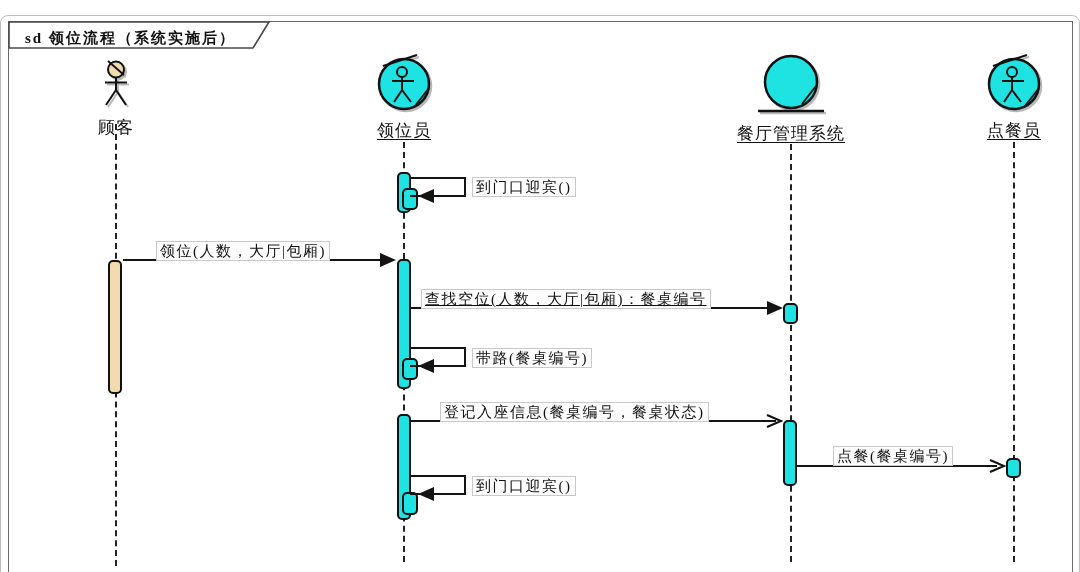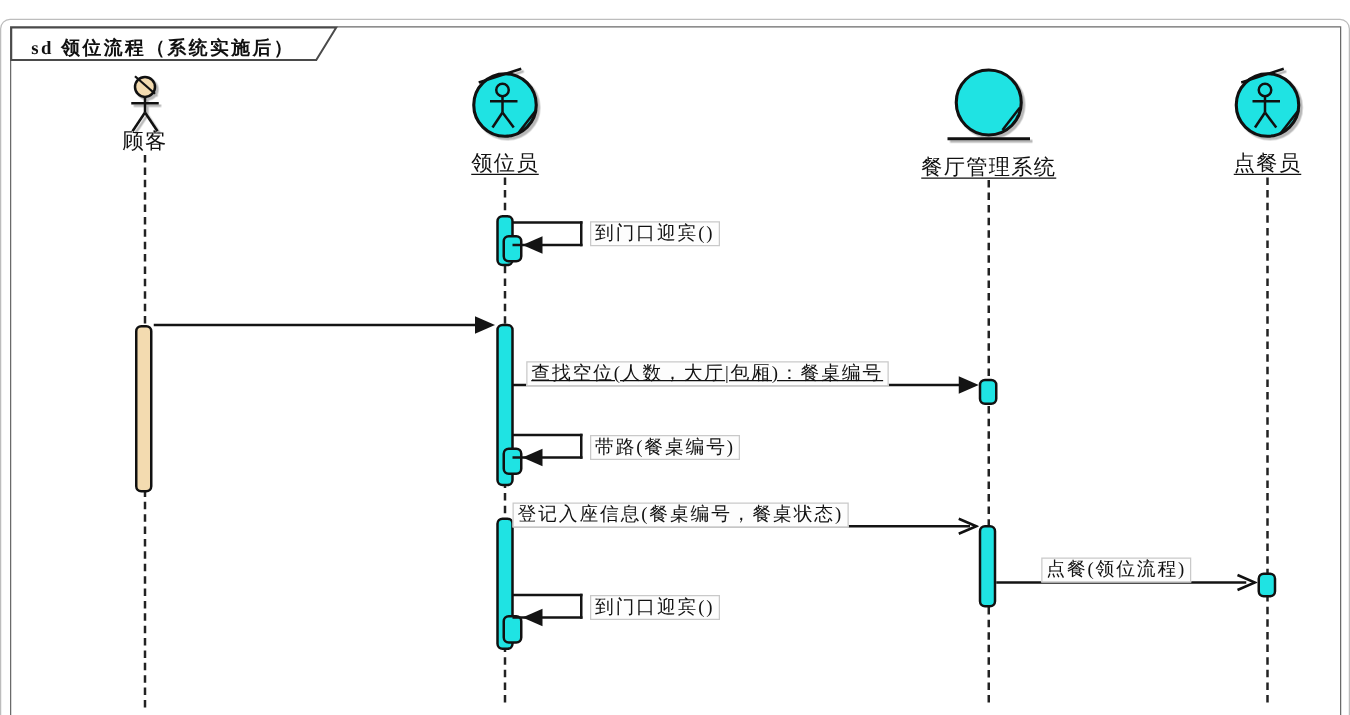--- a/index.html
+++ b/index.html
@@ -73,21 +73,21 @@
   <div class="icon" style="left:93px;top:44px;">
     <svg width="44" height="48" viewBox="0 0 44 48">
       <circle cx="22" cy="9.5" r="8" fill="var(--actor_fill)" stroke="#111" stroke-width="2"></circle>
       <line x1="14" y1="1" x2="30" y2="15" class="stroke" stroke-width="1.8"></line>
       <line x1="22" y1="17.5" x2="22" y2="30" class="stroke" stroke-width="2"></line>
       <line x1="11" y1="22.5" x2="33" y2="22.5" class="stroke" stroke-width="2"></line>
       <line x1="22" y1="30" x2="12" y2="45" class="stroke" stroke-width="2"></line>
       <line x1="22" y1="30" x2="32" y2="45" class="stroke" stroke-width="2"></line>
     </svg>
   </div>
-  <div class="ll-label" style="left:75px;top:85px;width:80px;">顾客</div>
+  <div class="ll-label" style="left:75px;top:100px;width:80px;">顾客</div>
 
   <div class="icon" style="left:372px;top:36px;">
     <svg width="62" height="62" viewBox="0 0 62 62">
       <circle cx="31" cy="32" r="25" fill="var(--activation_cyan)" stroke="#111" stroke-width="2.5"></circle>
       <line x1="10" y1="14" x2="44" y2="3" class="stroke" stroke-width="2"></line>
       <line x1="42" y1="54" x2="56" y2="36" class="stroke" stroke-width="2"></line>
       <circle cx="29" cy="20" r="5" class="stroke" stroke-width="2"></circle>
       <line x1="29" y1="25" x2="29" y2="38" class="stroke" stroke-width="2"></line>
       <line x1="19" y1="29" x2="41" y2="29" class="stroke" stroke-width="2"></line>
       <line x1="29" y1="38" x2="21" y2="50" class="stroke" stroke-width="2"></line>
@@ -133,42 +133,43 @@
   <div class="activation" style="left:782px;top:287px;width:15px;height:21px;"></div>
   <div class="activation" style="left:782px;top:404px;width:14px;height:66px;"></div>
   <div class="activation" style="left:1005px;top:442px;width:15px;height:20px;"></div>
 
   <div class="self-loop" style="left:409px;top:161px;width:56px;height:20px;"></div>
   <div class="arrow-solid-left" style="left:417px;top:173px;"></div>
   <div class="msg-label" style="left:471px;top:161px;">到门口迎宾()</div>
 
   <div class="msg-line" style="left:122px;top:243px;width:258px;"></div>
   <div class="arrow-solid-right" style="left:379px;top:237px;"></div>
+  <div class="msg-label" style="left:155px;top:225px;">领位(人数，大厅|包厢)</div>
 
   <div class="msg-line" style="left:409px;top:291px;width:358px;"></div>
   <div class="arrow-solid-right" style="left:766px;top:285px;"></div>
   <div class="msg-label" style="left:420px;top:273px;text-decoration:underline;">查找空位(人数，大厅|包厢)：餐桌编号</div>
 
   <div class="self-loop" style="left:409px;top:331px;width:56px;height:20px;"></div>
   <div class="arrow-solid-left" style="left:417px;top:343px;"></div>
   <div class="msg-label" style="left:471px;top:332px;">带路(餐桌编号)</div>
 
   <div class="msg-line" style="left:409px;top:404px;width:366px;"></div>
   <div class="arrow-open" style="left:764px;top:397px;">
     <svg width="18" height="16" viewBox="0 0 18 16">
         <polyline points="2,2 16,8 2,14" class="stroke" stroke-width="2"></polyline>
       </svg>
   </div>
-  <div class="msg-label" style="left:409px;top:386px;">登记入座信息(餐桌编号，餐桌状态)</div>
+  <div class="msg-label" style="left:439px;top:386px;">登记入座信息(餐桌编号，餐桌状态)</div>
 
   <div class="msg-line" style="left:796px;top:449px;width:200px;"></div>
   <div class="arrow-open" style="left:987px;top:442px;">
     <svg width="18" height="16" viewBox="0 0 18 16">
         <polyline points="2,2 16,8 2,14" class="stroke" stroke-width="2"></polyline>
       </svg>
   </div>
-  <div class="msg-label" style="left:832px;top:430px;">点餐(领位流程)</div>
+  <div class="msg-label" style="left:832px;top:430px;">点餐(餐桌编号)</div>
 
   <div class="self-loop" style="left:409px;top:459px;width:56px;height:20px;"></div>
   <div class="arrow-solid-left" style="left:417px;top:471px;"></div>
   <div class="msg-label" style="left:471px;top:460px;">到门口迎宾()</div>
 
 </div>
 
 </body></html>

